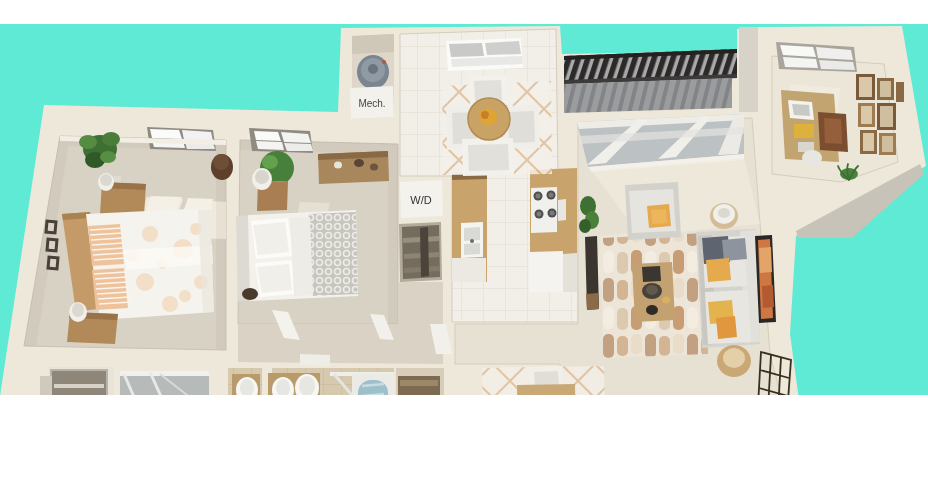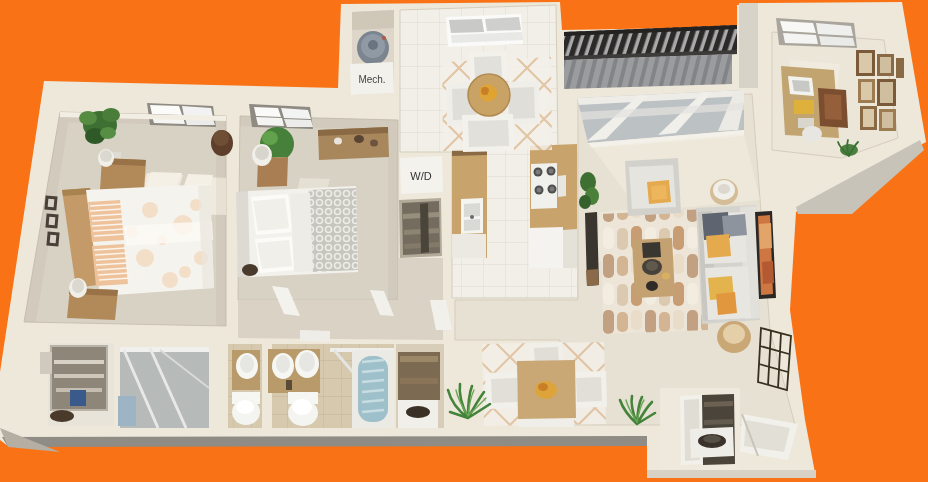--- a/index.html
+++ b/index.html
@@ -1,17 +1,17 @@
 <!DOCTYPE html>
 <html><head>
 <meta charset="utf-8">
 <style>
   html,body{margin:0;padding:0;background:#ffffff;}
-  #stage{position:relative;width:928px;height:482px;overflow:hidden;background:#f97316;
-         font-family:"Liberation Sans", sans-serif;}
+  #stage{position:relative;width:928px;height:371px;overflow:hidden;background:#5eead4;
+         font-family:"Liberation Sans", sans-serif;margin-top:24px;}
 </style>
 </head>
 <body>
 <div id="stage">
 <svg width="928" height="482" viewBox="0 0 928 482">
 <defs>
   <pattern id="railhatch" width="9" height="30" patternUnits="userSpaceOnUse" patternTransform="rotate(18)">
     <rect width="9" height="30" fill="#a9a9ab"></rect>
     <rect x="0" width="5.5" height="30" fill="#2b2a28"></rect>
   </pattern>

